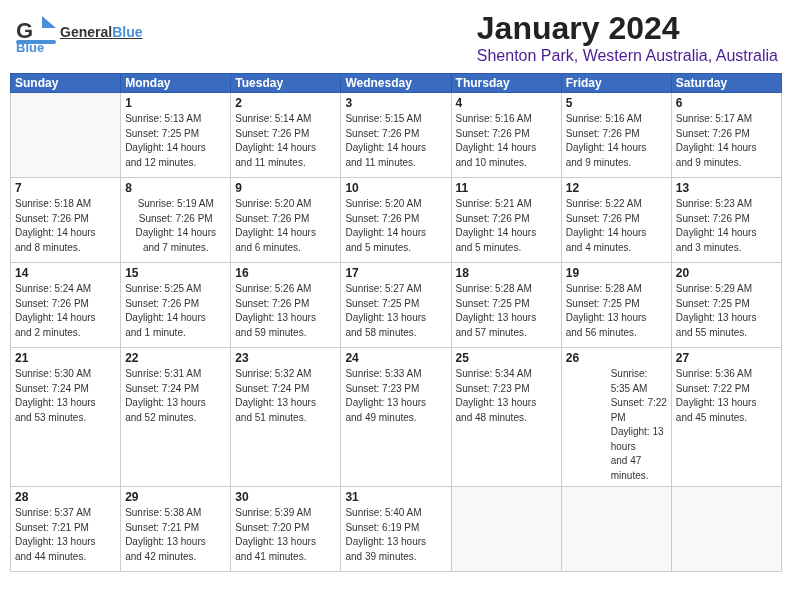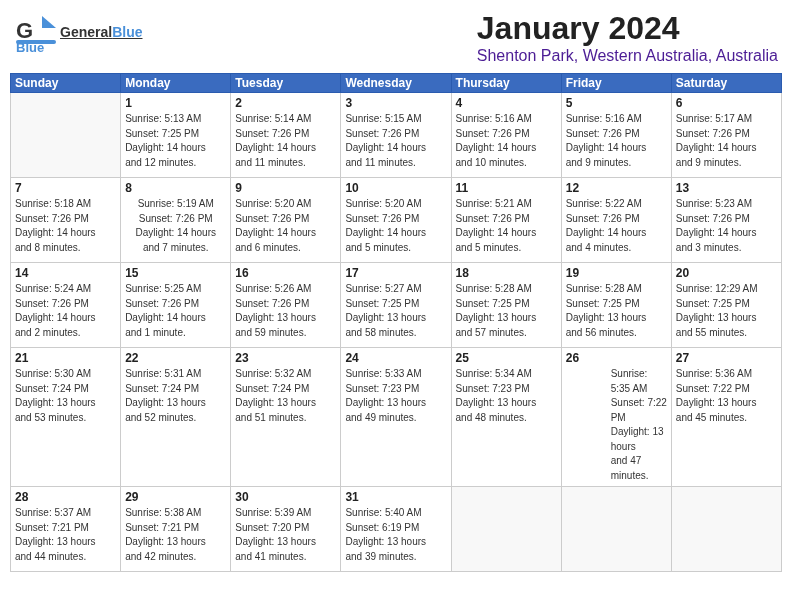--- a/index.html
+++ b/index.html
@@ -246,21 +246,21 @@
         </td>
         <td>
           <span class="day-num">19</span>
           <div class="cell-info" style="white-space: pre-line;">Sunrise: 5:28 AM
 Sunset: 7:25 PM
 Daylight: 13 hours
 and 56 minutes.</div>
         </td>
         <td>
           <span class="day-num">20</span>
-          <div class="cell-info" style="white-space: pre-line;">Sunrise: 12:29 AM
+          <div class="cell-info" style="white-space: pre-line;">Sunrise: 5:29 AM
 Sunset: 7:25 PM
 Daylight: 13 hours
 and 55 minutes.</div>
         </td>
       </tr>
       <tr>
         <td>
           <span class="day-num">21</span>
           <div class="cell-info" style="white-space: pre-line;">Sunrise: 5:30 AM
 Sunset: 7:24 PM

